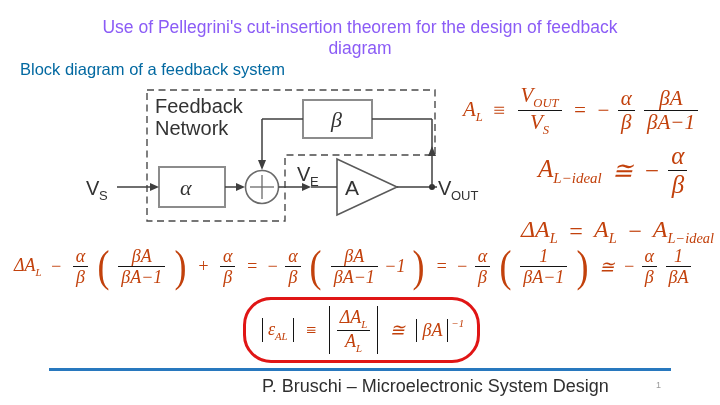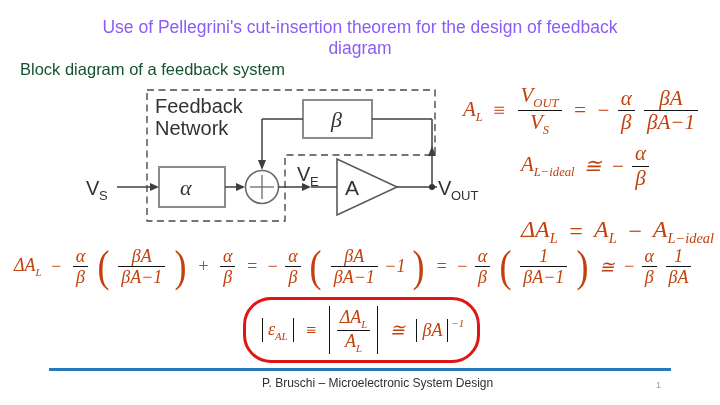--- a/index.html
+++ b/index.html
@@ -1,50 +1,50 @@
 <!DOCTYPE html>
 <html><head>
 <meta charset="utf-8">
 <style>
   html,body{margin:0;padding:0;background:#fff;}
   .slide{position:relative;width:720px;height:405px;background:#ffffff;overflow:hidden;
          font-family:"Liberation Sans",sans-serif;color:#1a1a1a;}
   .title{position:absolute;left:0;top:17px;width:720px;text-align:center;
          font-size:17.5px;line-height:21px;color:#8b5cf6;}
-  .subtitle{position:absolute;left:20px;top:60px;font-size:16.5px;color:#14532d;}
+  .subtitle{position:absolute;left:20px;top:60px;font-size:16.5px;color:#0369a1;}
 
   
   .math{font-family:"Liberation Serif",serif;font-style:italic;color:#c2410c;white-space:nowrap;}
   .math sub{font-size:0.6em;}
   .op{margin:0 4px;display:inline-block;vertical-align:middle;}
   .tok{display:inline-block;vertical-align:middle;}
   .frac{display:inline-block;vertical-align:middle;text-align:center;margin:0 2px;}
   .frac .num,.frac .den{display:block;padding:0 3px;line-height:1.12;text-align:center;}
   .frac .num{border-bottom:1.3px solid #141414;}
   .bigp{display:inline-block;vertical-align:middle;font-style:normal;font-size:2.5em;
         font-weight:300;line-height:0.82;margin:0 1px;transform:scaleX(0.8);}
   .abs{display:inline-block;vertical-align:middle;border-left:1.4px solid #141414;
        border-right:1.4px solid #141414;padding:1px 5px;margin:0 3px;}
   .sup{font-size:0.6em;vertical-align:super;}
 
   .eq1{position:absolute;left:463px;top:84px;font-size:21px;}
-  .eq2{position:absolute;left:521px;top:142px;font-size:21px;}
+  .eq2{position:absolute;left:538px;top:142px;font-size:25px;}
   .eq3{position:absolute;left:521px;top:189px;font-size:24px;margin-top:27px;}
   .eq4{position:absolute;left:14px;top:246px;font-size:18px;}
   .eqbox{position:absolute;left:243px;top:297px;width:231px;height:60px;
          border:3.5px solid #e01515;border-radius:28px;
          display:flex;align-items:center;justify-content:center;background:#fff;}
   .eq5{font-size:18px;}
 
   .diagram-svg{position:absolute;left:40px;top:82px;}
   .svg-sans{font-family:"Liberation Sans",sans-serif;fill:#333;}
   .svg-greek{font-family:"Liberation Serif",serif;font-style:italic;fill:#333;}
 
   .footer-line{position:absolute;left:49px;top:368px;width:622px;height:3px;background:#2878be;}
-  .footer-text{position:absolute;left:262px;top:376px;font-size:12px;color:#2f2f2f;}
+  .footer-text{position:absolute;left:262px;top:376px;font-size:18px;color:#2f2f2f;}
   .page-num{position:absolute;left:656px;top:380px;font-size:9px;color:#9a9a9a;}
 </style>
 </head>
 <body>
 
 <div class="slide">
 
   <div class="title">
     <div>Use of Pellegrini's cut-insertion theorem for the design of feedback</div>
     <div>diagram</div>

